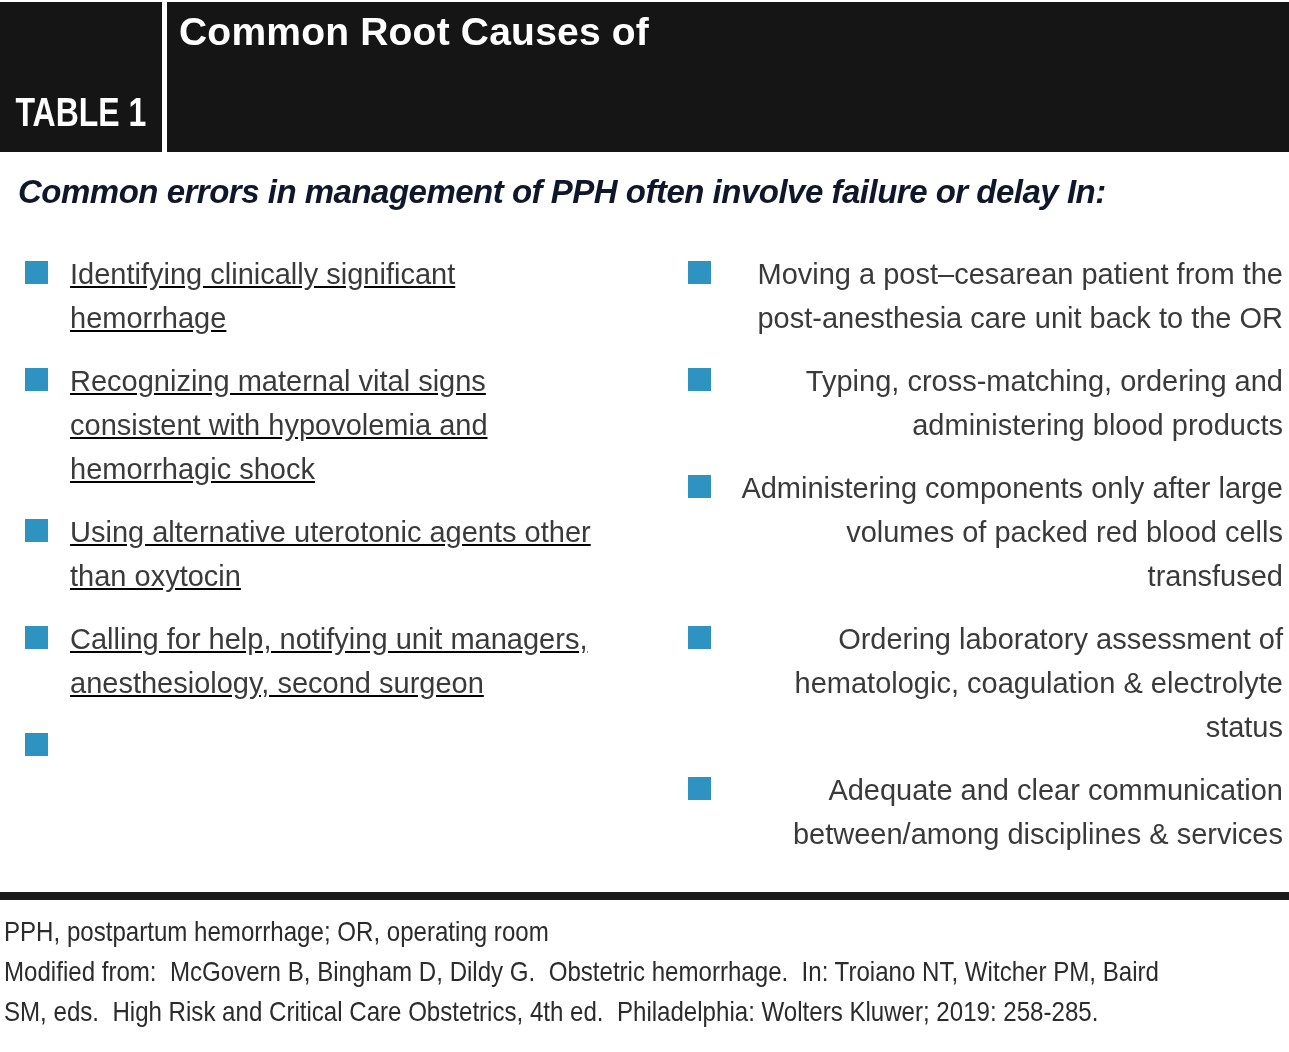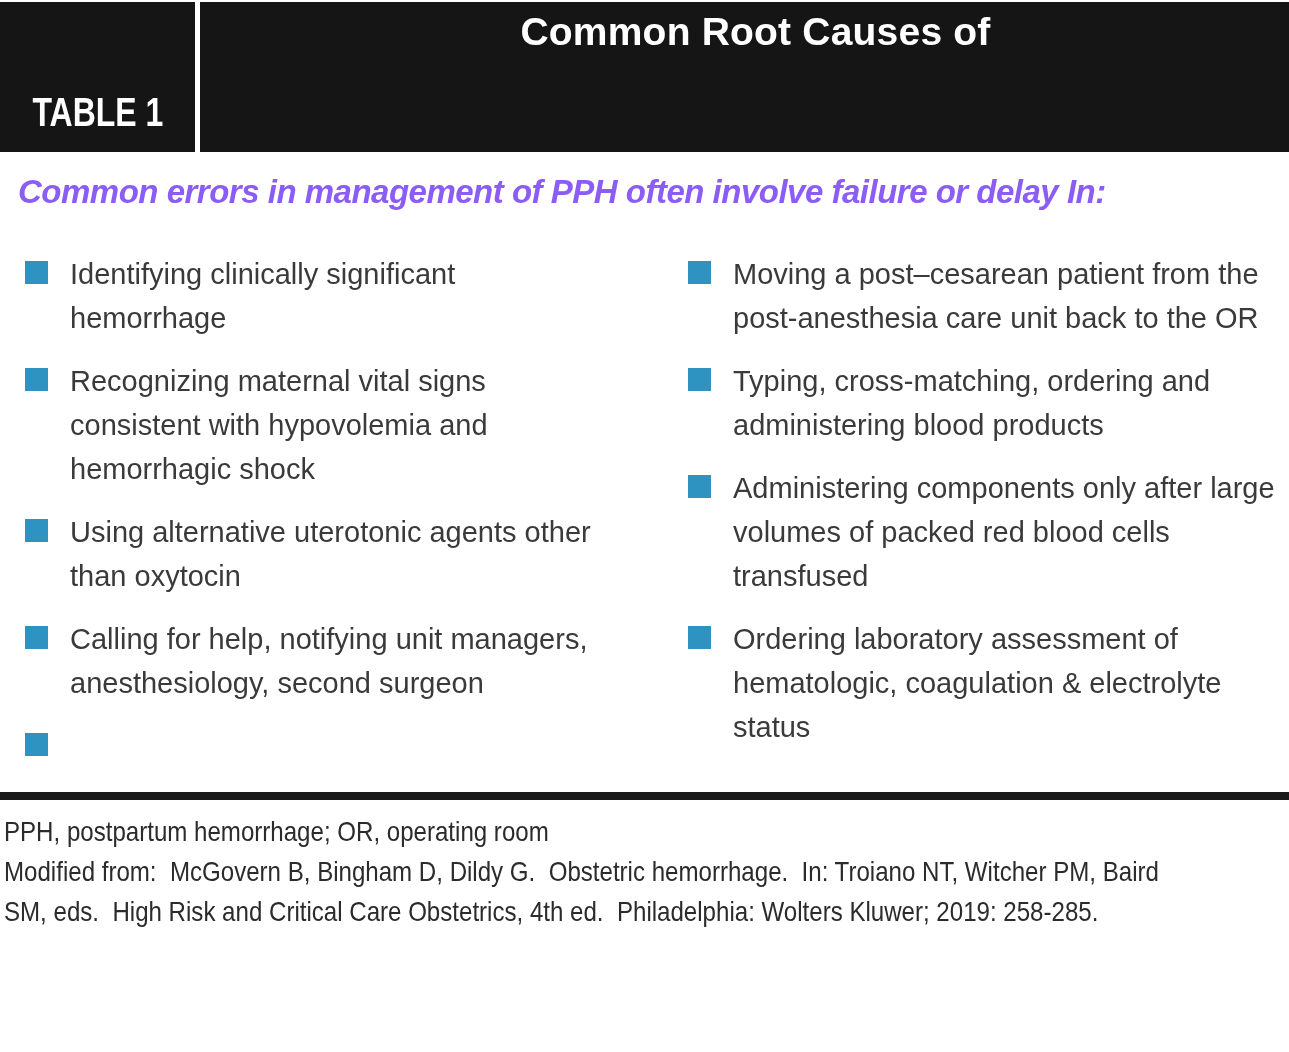--- a/index.html
+++ b/index.html
@@ -13,21 +13,21 @@
   }
 
   
   .header {
     display: flex;
     height: 150px;
     margin-top: 2px;
     background: var(--header_bg, #151515);
   }
   .header-label {
-    width: 195px;
+    width: 162px;
     display: flex;
     align-items: flex-end;
     justify-content: center;
     padding-bottom: 16px;
     box-sizing: border-box;
   }
   .header-label span {
     color: #ffffff;
     font-weight: bold;
     font-size: 41px;
@@ -37,56 +37,55 @@
     white-space: nowrap;
   }
   .header-divider {
     width: 5px;
     background: #ffffff;
   }
   .header-title {
     flex: 1;
     display: flex;
     flex-direction: row;
-    justify-content: center;
-    padding-left: 22px;
+    padding-left: 12px;
     padding-top: 4px;
   }
   .header-title div {
     color: #ffffff;
     font-weight: bold;
     font-size: 39px;
     line-height: 52px;
     letter-spacing: 0.2px;
     white-space: nowrap;
   }
 
   
   .subheading {
     margin: 21px 0 0 18px;
     font-size: 33px;
     font-weight: bold;
     font-style: italic;
     letter-spacing: -0.5px;
-    color: #8b5cf6;
+    color: #0f172a;
     white-space: nowrap;
   }
 
   
   .content {
     display: flex;
     margin: 41px 0 0 25px;
   }
   .col {
     list-style: none;
     margin: 0;
     padding: 0;
   }
-  .col-left { width: 663px; }
-  .col-right { flex: 1; }
+  .col-left { width: 663px; text-decoration: underline; }
+  .col-right { flex: 1; text-align: right; }
   .item {
     display: flex;
     margin-bottom: 19px;
   }
   .bullet {
     flex: 0 0 auto;
     width: 23px;
     height: 23px;
     margin-top: 9px;
     margin-right: 22px;
@@ -171,20 +170,24 @@
         <span class="item-text">Typing, cross-matching, ordering and administering blood products</span>
       </li>
       <li class="item">
         <span class="bullet"></span>
         <span class="item-text">Administering components only after large volumes of packed red blood cells transfused</span>
       </li>
       <li class="item">
         <span class="bullet"></span>
         <span class="item-text">Ordering laboratory assessment of hematologic, coagulation &amp; electrolyte status</span>
       </li>
+      <li class="item">
+        <span class="bullet"></span>
+        <span class="item-text">Adequate and clear communication between/among disciplines &amp; services</span>
+      </li>
     </ul>
 
   </div>
 
   <div class="footer-rule"></div>
   <div class="footer">
     <div class="footer-line">PPH, postpartum hemorrhage; OR, operating room</div>
     <div class="footer-line">Modified from:  McGovern B, Bingham D, Dildy G.  Obstetric hemorrhage.  In: Troiano NT, Witcher PM, Baird</div>
     <div class="footer-line">SM, eds.  High Risk and Critical Care Obstetrics, 4th ed.  Philadelphia: Wolters Kluwer; 2019: 258-285.</div>
   </div>

